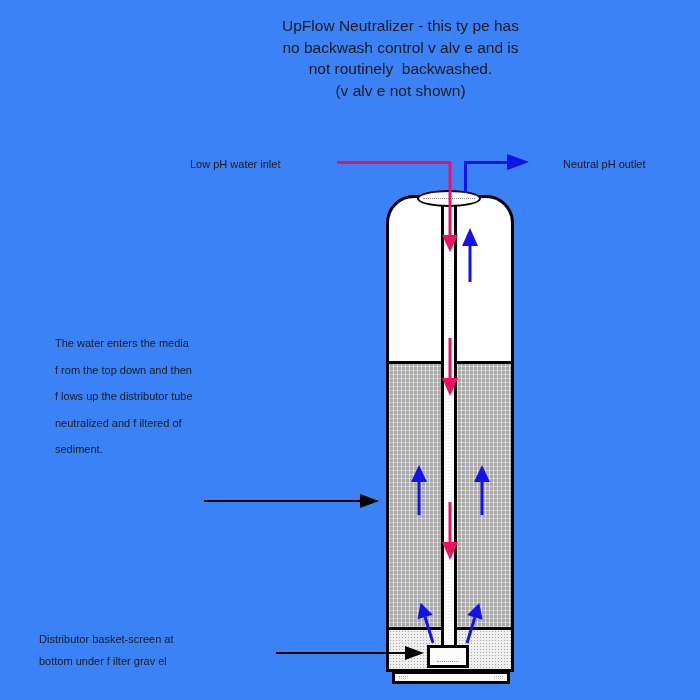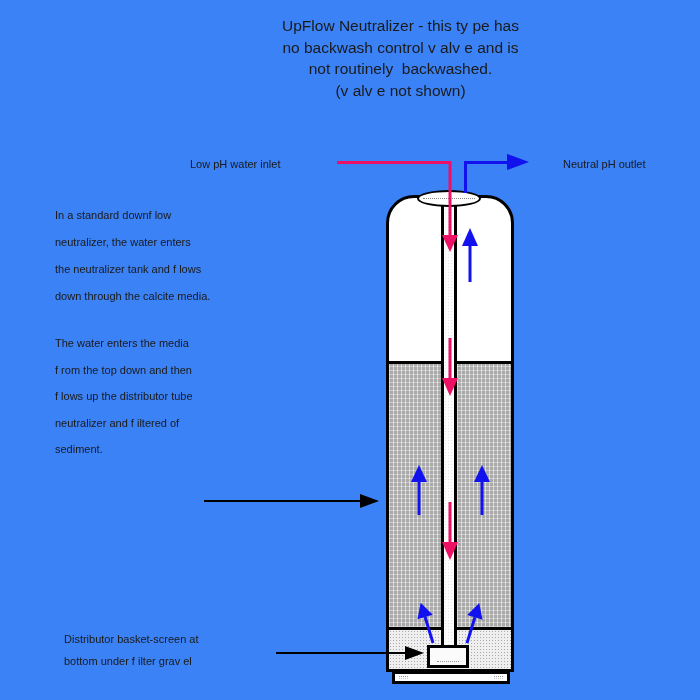--- a/index.html
+++ b/index.html
@@ -7,21 +7,21 @@
   body { font-family:"Liberation Sans", sans-serif; color:#111; }
   #canvas { position:relative; width:700px; height:700px; background:#3b82f6; overflow:hidden; }
 
   .txt { position:absolute; white-space:pre-wrap; font-size:11px; line-height:26.5px; color:#1a1a1a; }
   .title { left:228px; top:15px; width:345px; text-align:center; font-size:15.5px; line-height:21.5px; }
   .p1 { left:55px; top:202px; line-height:27px; }
   .p2 { left:55px; top:330px; line-height:26.5px; }
   .lbl-inlet  { left:190px; top:155px; line-height:18px; }
   .lbl-outlet { left:539px; top:155px; line-height:18px;margin-left:24px; }
   .lbl-media  { left:55px;  top:493px; line-height:18px; }
-  .lbl-basket { left:64px;  top:628px; line-height:22px; }
+  .lbl-basket { left:39px;  top:628px; line-height:22px; }
 
   
   .tank { position:absolute; left:386px; top:195px; width:128px; height:477px;
           border:3px solid #000; border-radius:28px 28px 0 0; background:#fff; z-index:1; }
   .media { position:absolute; left:0; right:0; top:163px; height:269px;
            border-top:3px solid #000; border-bottom:3px solid #000;
            background-color:#a9a9a9;
            background-image:
              repeating-linear-gradient(90deg, rgba(255,255,255,.55) 0 1px, rgba(0,0,0,0) 1px 4px),
              repeating-linear-gradient(0deg,  rgba(255,255,255,.40) 0 1px, rgba(0,0,0,0) 1px 4px); }
@@ -63,28 +63,24 @@
 </style>
 </head>
 <body>
 
 <div id="canvas">
 
   <div class="txt title">UpFlow Neutralizer - this ty pe has
 no backwash control v alv e and is
 not routinely  backwashed.
 (v alv e not shown)</div>
-  <div class="txt p1">In a standard downf low
-neutralizer, the water enters
-the neutralizer tank and f lows
-down through the calcite media.</div>
   <div class="txt p2">The water enters the media
 f rom the top down and then
 f lows up the distributor tube
-neutralizer and f iltered of
+neutralized and f iltered of
 sediment.</div>
   <div class="txt lbl-inlet">Low pH water inlet</div>
   <div class="txt lbl-outlet">Neutral pH outlet</div>
   <div class="txt lbl-basket">Distributor basket-screen at
 bottom under f ilter grav el</div>
 
   <div class="tank">
     <div class="media"></div>
     <div class="gravel"></div>
   </div>

